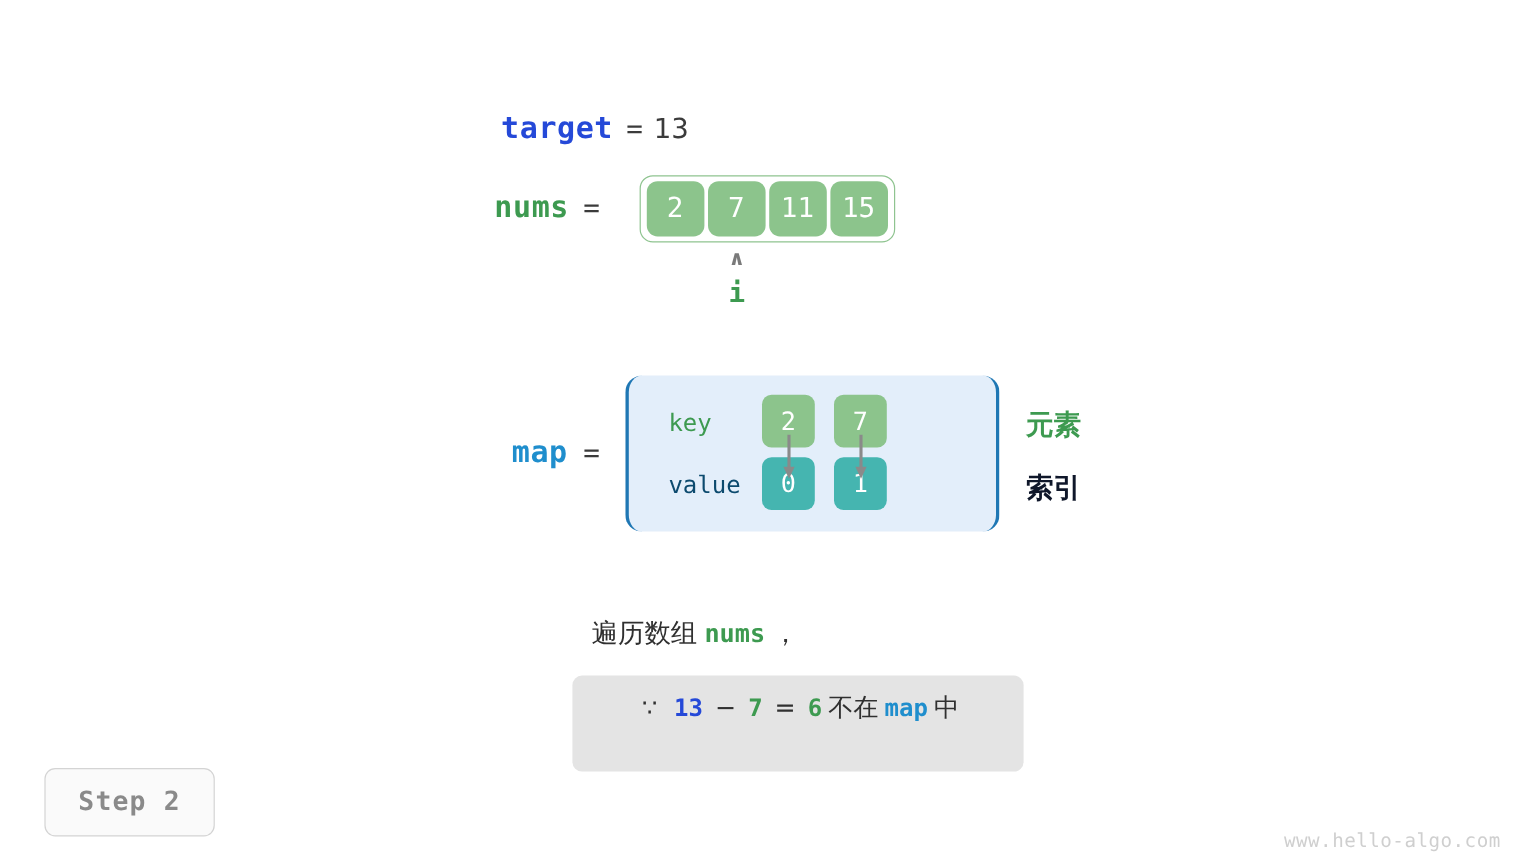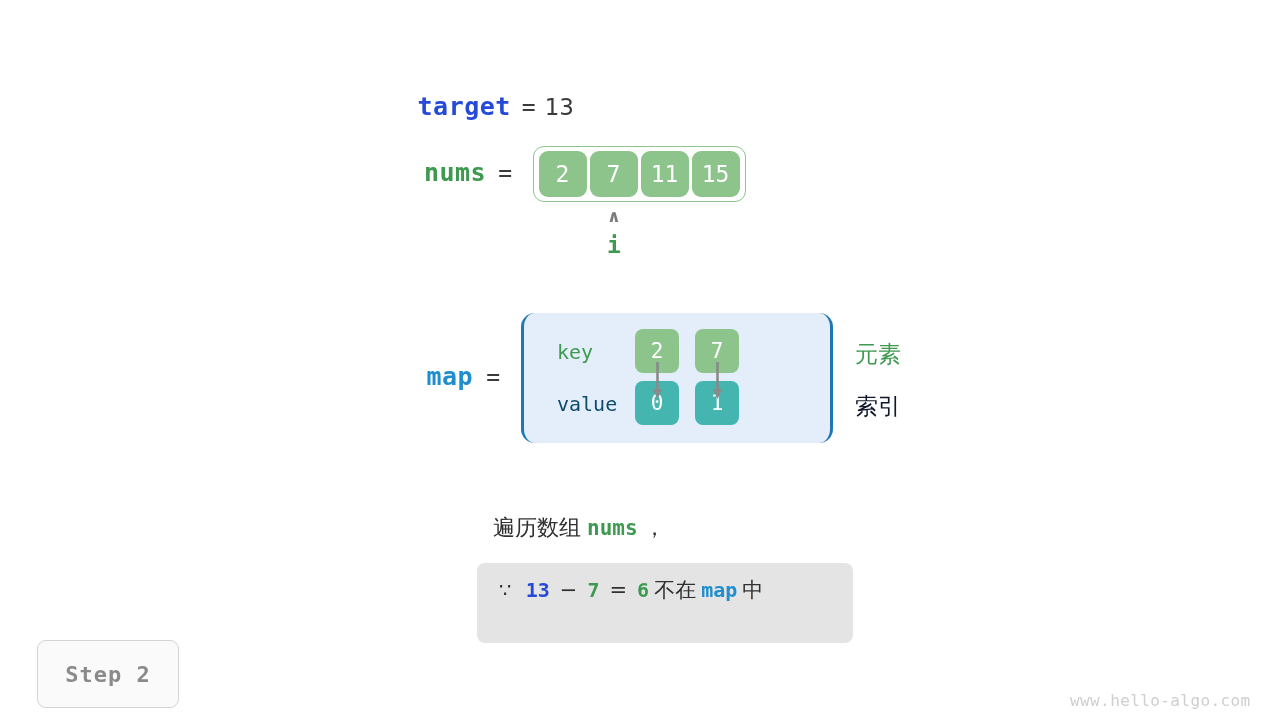--- a/index.html
+++ b/index.html
@@ -41,21 +41,20 @@
   #target-row .val {
     font-size: 23px;
     color: #3b3b3b;
   }
 
   
   #nums-label {
     left: 0; top: 158px; width: 500px;
     text-align: right;
     white-space: nowrap;
-    padding-left: 12px;
   }
   #nums-label .var-name {
     font-size: 25px;
     font-weight: bold;
     letter-spacing: 0.5px;
   }
   #nums-label .eq {
     font-size: 23px;
     color: #3b3b3b;
     margin-left: 12px;
@@ -153,21 +152,21 @@
   .map-arrow {
     position: absolute;
     width: 11px;
     height: 38px;
   }
 
   .map-side-label {
     position: absolute;
     left: 855px;
     font-size: 23px;
-    font-weight: normal;
+    font-weight: bold;
     white-space: nowrap;
   }
   #side-label-element { top: 339px; }
   #side-label-index   { top: 391px; }
 
   
   #caption {
     left: 493px; top: 513px;
     font-size: 22px;
     color: #303030;
@@ -186,20 +185,21 @@
     background: #e4e4e4;
     border-radius: 8px;
     box-sizing: border-box;
     padding: 9px 22px 0 22px;
   }
   .note-line {
     font-size: 21px;
     color: #303030;
     white-space: nowrap;
     line-height: 37px;
+    margin-left: 36px;
   }
   .note-line .sym {
     color: #303030;
     margin-right: 9px;
     font-size: 20px;
   }
   .note-line .kw {
     font-weight: bold;
     font-size: 20px;
     margin: 0 5px;
@@ -210,21 +210,21 @@
     margin: 0 5px;
   }
   .note-line .op {
     margin: 0 5px;
     color: #303030;
   }
 
   
   #step-badge {
     left: 37px; top: 640px;
-    width: 142px; height: 68px;
+    width: 142px; height: 57px;
     border: 1.5px solid #d4d4d4;
     border-radius: 9px;
     background: #fafafa;
     box-sizing: border-box;
     display: flex;
     align-items: center;
     justify-content: center;
     color: #8a8a8a;
     font-size: 22px;
     font-weight: bold;

